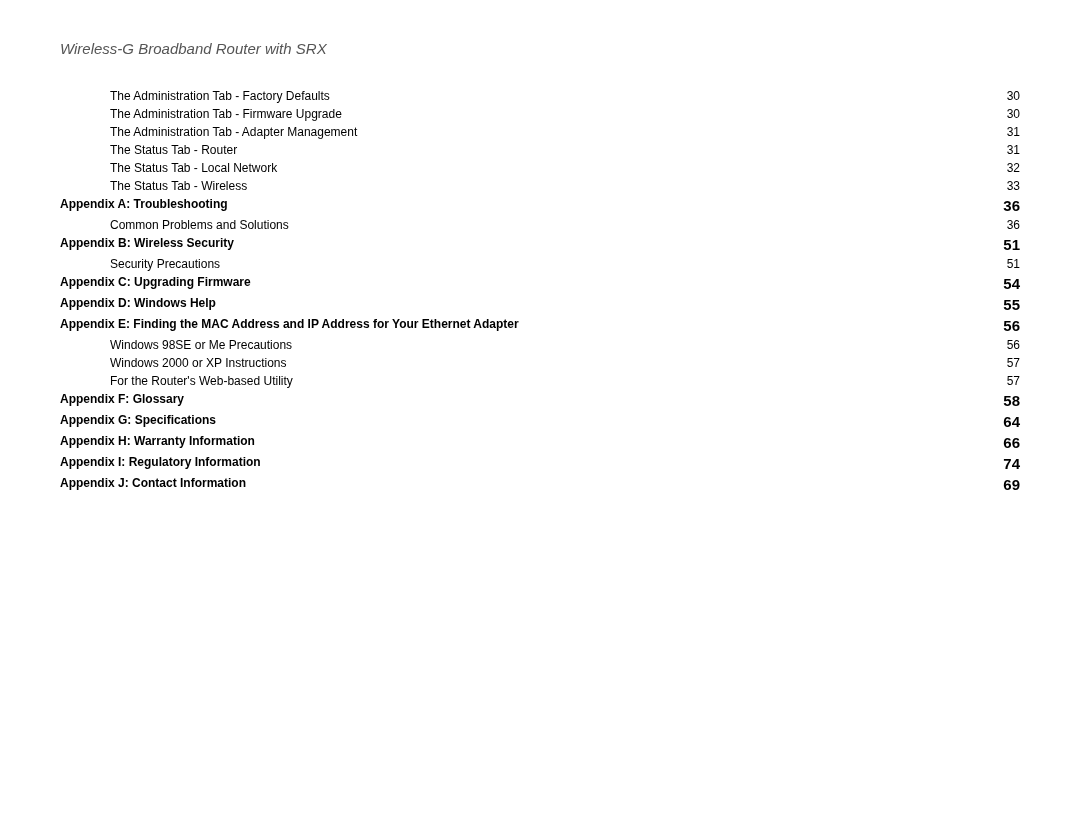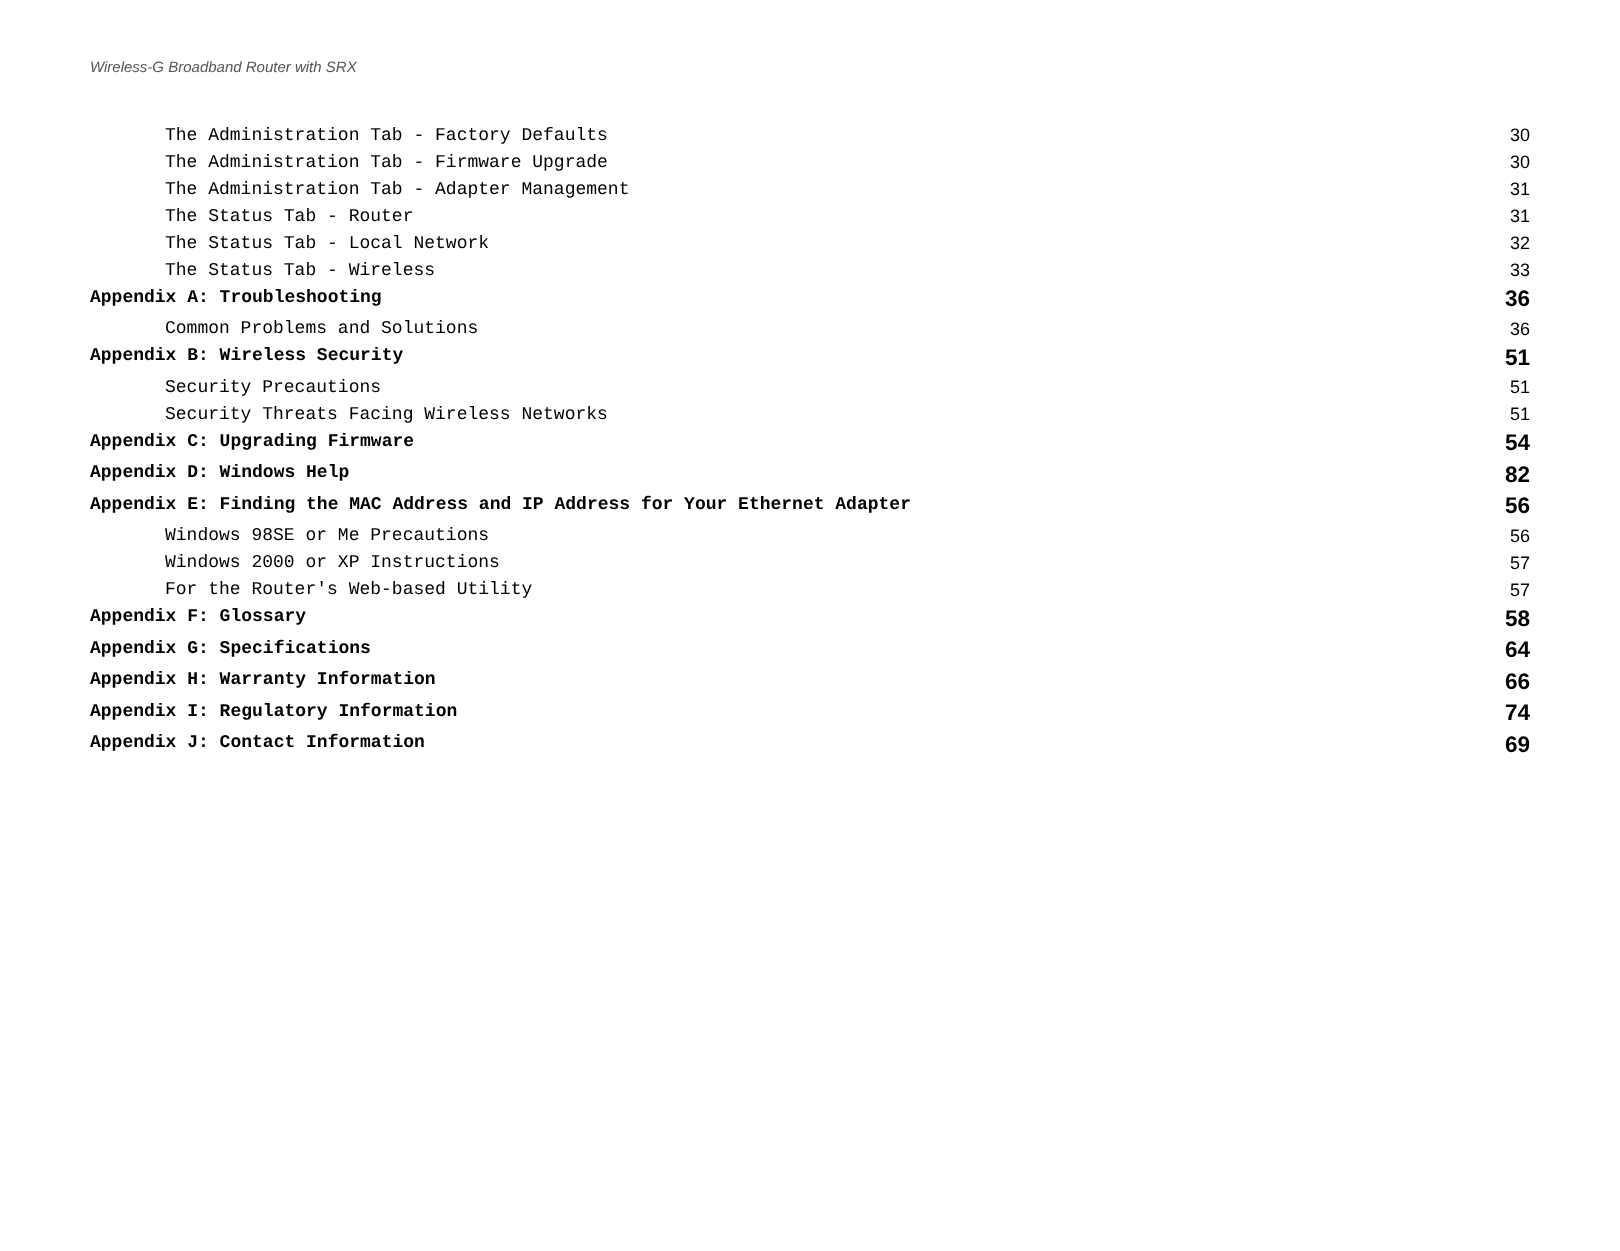--- a/index.html
+++ b/index.html
@@ -10,36 +10,35 @@
     body {
       background: #ffffff;
       font-family: Arial, Helvetica, sans-serif;
       font-size: 13px;
       color: #000000;
       width: 1080px;
       min-height: 834px;
       padding: 40px 60px;
     }
     .page-header {
-      font-size: 10px;
+      font-size: 15px;
       color: #555;
       margin-bottom: 30px;
       font-style: italic;
     }
     .toc-table {
       width: 100%;
       border-collapse: collapse;
     }
     .toc-table tr td {
       padding: 2px 0;
       vertical-align: top;
     }
     .toc-table .entry-label {
       padding-right: 10px;
-      font-family: Liberation Mono, monospace;
     }
     .toc-table .entry-page {
       text-align: right;
       white-space: nowrap;
       min-width: 30px;
     }
     .section-header .entry-label {
       font-weight: bold;
       font-size: 12px;
     }
@@ -98,31 +97,27 @@
         <td class="entry-page">36</td>
       </tr>
       <tr class="section-header">
         <td class="entry-label">Appendix B: Wireless Security</td>
         <td class="entry-page">51</td>
       </tr>
       <tr class="sub-entry">
         <td class="entry-label">Security Precautions</td>
         <td class="entry-page">51</td>
       </tr>
-      <tr class="sub-entry">
-        <td class="entry-label">Security Threats Facing Wireless Networks</td>
-        <td class="entry-page">51</td>
-      </tr>
       <tr class="section-header">
         <td class="entry-label">Appendix C: Upgrading Firmware</td>
         <td class="entry-page">54</td>
       </tr>
       <tr class="section-header">
         <td class="entry-label">Appendix D: Windows Help</td>
-        <td class="entry-page">82</td>
+        <td class="entry-page">55</td>
       </tr>
       <tr class="section-header">
         <td class="entry-label">Appendix E: Finding the MAC Address and IP Address for Your Ethernet Adapter</td>
         <td class="entry-page">56</td>
       </tr>
       <tr class="sub-entry">
         <td class="entry-label">Windows 98SE or Me Precautions</td>
         <td class="entry-page">56</td>
       </tr>
       <tr class="sub-entry">

